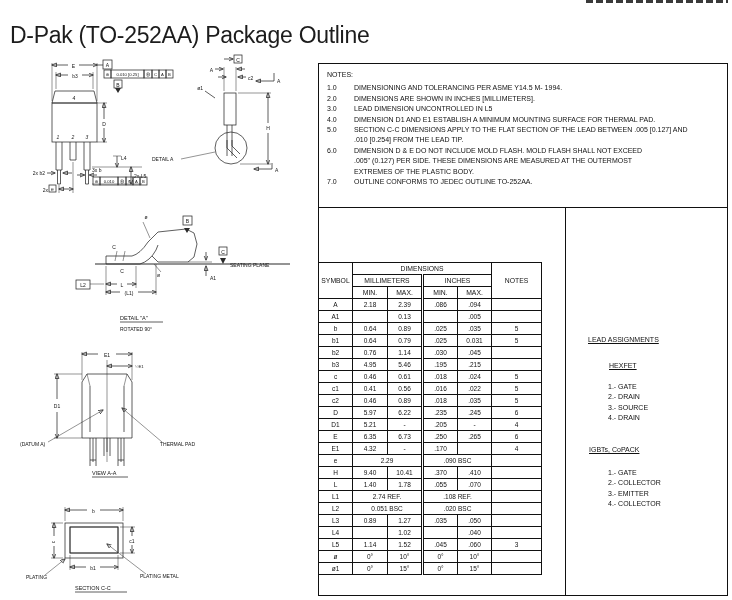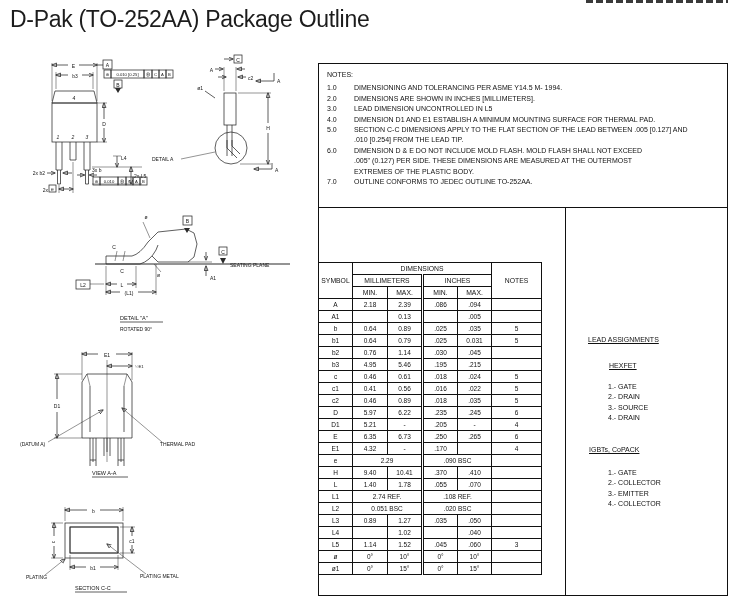--- a/index.html
+++ b/index.html
@@ -1,21 +1,21 @@
 <!DOCTYPE html>
 <html><head>
 <meta charset="utf-8">
 <style>
   html,body{margin:0;padding:0}
   body{
     width:732px;height:600px;position:relative;overflow:hidden;
     background:#ffffff;color:#161616;
     font-family:"Liberation Sans", sans-serif;
   }
-  .title{position:absolute;left:10px;top:6px;font-size:23px;letter-spacing:-0.3px;color:#1c1c1c;white-space:nowrap}
+  .title{position:absolute;left:10px;top:22px;font-size:23px;letter-spacing:-0.3px;color:#1c1c1c;white-space:nowrap}
   .clip-strip{position:absolute;left:586px;top:0;width:142px;height:3px;
     background:repeating-linear-gradient(90deg,#3a3a3a 0 7px,transparent 7px 10px)}
 
   
   .rbox{position:absolute;left:318px;top:63px;width:410px;height:533px;border:1px solid #111;
     display:flex;flex-direction:column;box-sizing:border-box}
   .notes{height:144px;border-bottom:1px solid #111;box-sizing:border-box;padding:6px 8px 0 8px;
     font-size:7px;line-height:10.4px;color:#111}
   .notes .nh{margin-bottom:3px}
   .note{display:flex}

